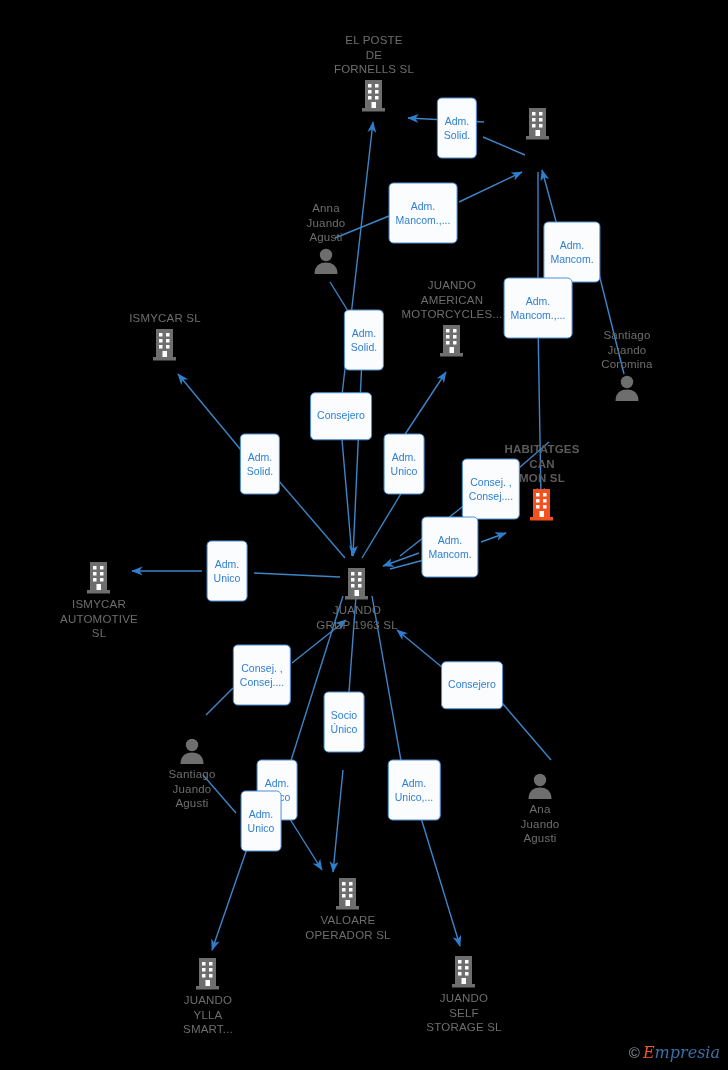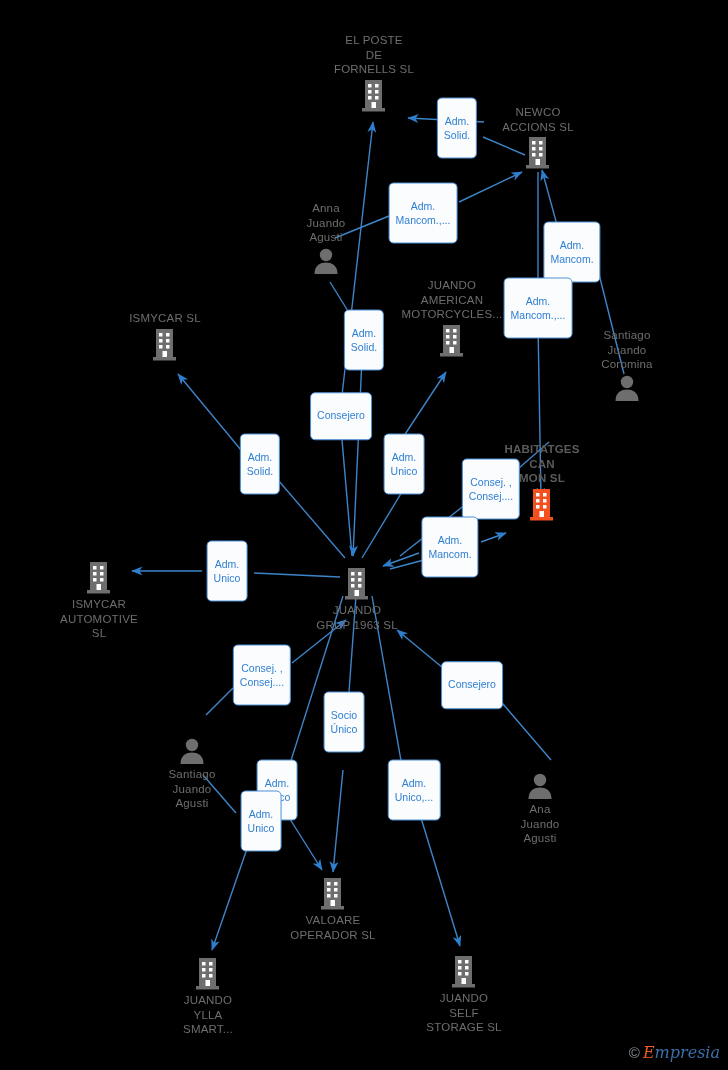--- a/index.html
+++ b/index.html
@@ -166,22 +166,20 @@
         <rect x="15" y="6" width="3.5" height="3.5" fill="#fff"></rect>
       <rect x="8" y="12" width="3.5" height="3.5" fill="#fff"></rect>
         <rect x="15" y="12" width="3.5" height="3.5" fill="#fff"></rect>
       <rect x="8" y="18" width="3.5" height="3.5" fill="#fff"></rect>
         <rect x="15" y="18" width="3.5" height="3.5" fill="#fff"></rect>
       <rect x="11.5" y="24" width="4.5" height="6" fill="#fff"></rect>
     </svg>
   </div>
 
   <div class="node" style="left:538px; top:105px;">
-    <div class="node-label">NEWCO
-ACCIONS SL</div>
     <svg class="glyph" width="28" height="36" viewBox="0 0 28 36">
       <rect x="5" y="2" width="17" height="28" fill="#6e6e6e"></rect>
       <rect x="2" y="30" width="23" height="3.5" fill="#6e6e6e"></rect>
       <rect x="8" y="6" width="3.5" height="3.5" fill="#fff"></rect>
         <rect x="15" y="6" width="3.5" height="3.5" fill="#fff"></rect>
       <rect x="8" y="12" width="3.5" height="3.5" fill="#fff"></rect>
         <rect x="15" y="12" width="3.5" height="3.5" fill="#fff"></rect>
       <rect x="8" y="18" width="3.5" height="3.5" fill="#fff"></rect>
         <rect x="15" y="18" width="3.5" height="3.5" fill="#fff"></rect>
       <rect x="11.5" y="24" width="4.5" height="6" fill="#fff"></rect>
@@ -303,21 +301,21 @@
   <div class="node" style="left:540px; top:770px;">
     <svg class="glyph" width="30" height="30" viewBox="0 0 30 30">
       <circle cx="15" cy="9" r="6.2" fill="#6e6e6e"></circle>
       <path d="M3.5,28 C3.5,19.5 9,16.5 15,16.5 C21,16.5 26.5,19.5 26.5,28 Z" fill="#6e6e6e"></path>
     </svg>
     <div class="node-label">Ana
 Juando
 Agusti</div>
   </div>
 
-  <div class="node" style="left:333px; top:875px;">
+  <div class="node" style="left:348px; top:875px;">
     <svg class="glyph" width="28" height="36" viewBox="0 0 28 36">
       <rect x="5" y="2" width="17" height="28" fill="#6e6e6e"></rect>
       <rect x="2" y="30" width="23" height="3.5" fill="#6e6e6e"></rect>
       <rect x="8" y="6" width="3.5" height="3.5" fill="#fff"></rect>
         <rect x="15" y="6" width="3.5" height="3.5" fill="#fff"></rect>
       <rect x="8" y="12" width="3.5" height="3.5" fill="#fff"></rect>
         <rect x="15" y="12" width="3.5" height="3.5" fill="#fff"></rect>
       <rect x="8" y="18" width="3.5" height="3.5" fill="#fff"></rect>
         <rect x="15" y="18" width="3.5" height="3.5" fill="#fff"></rect>
       <rect x="11.5" y="24" width="4.5" height="6" fill="#fff"></rect>

